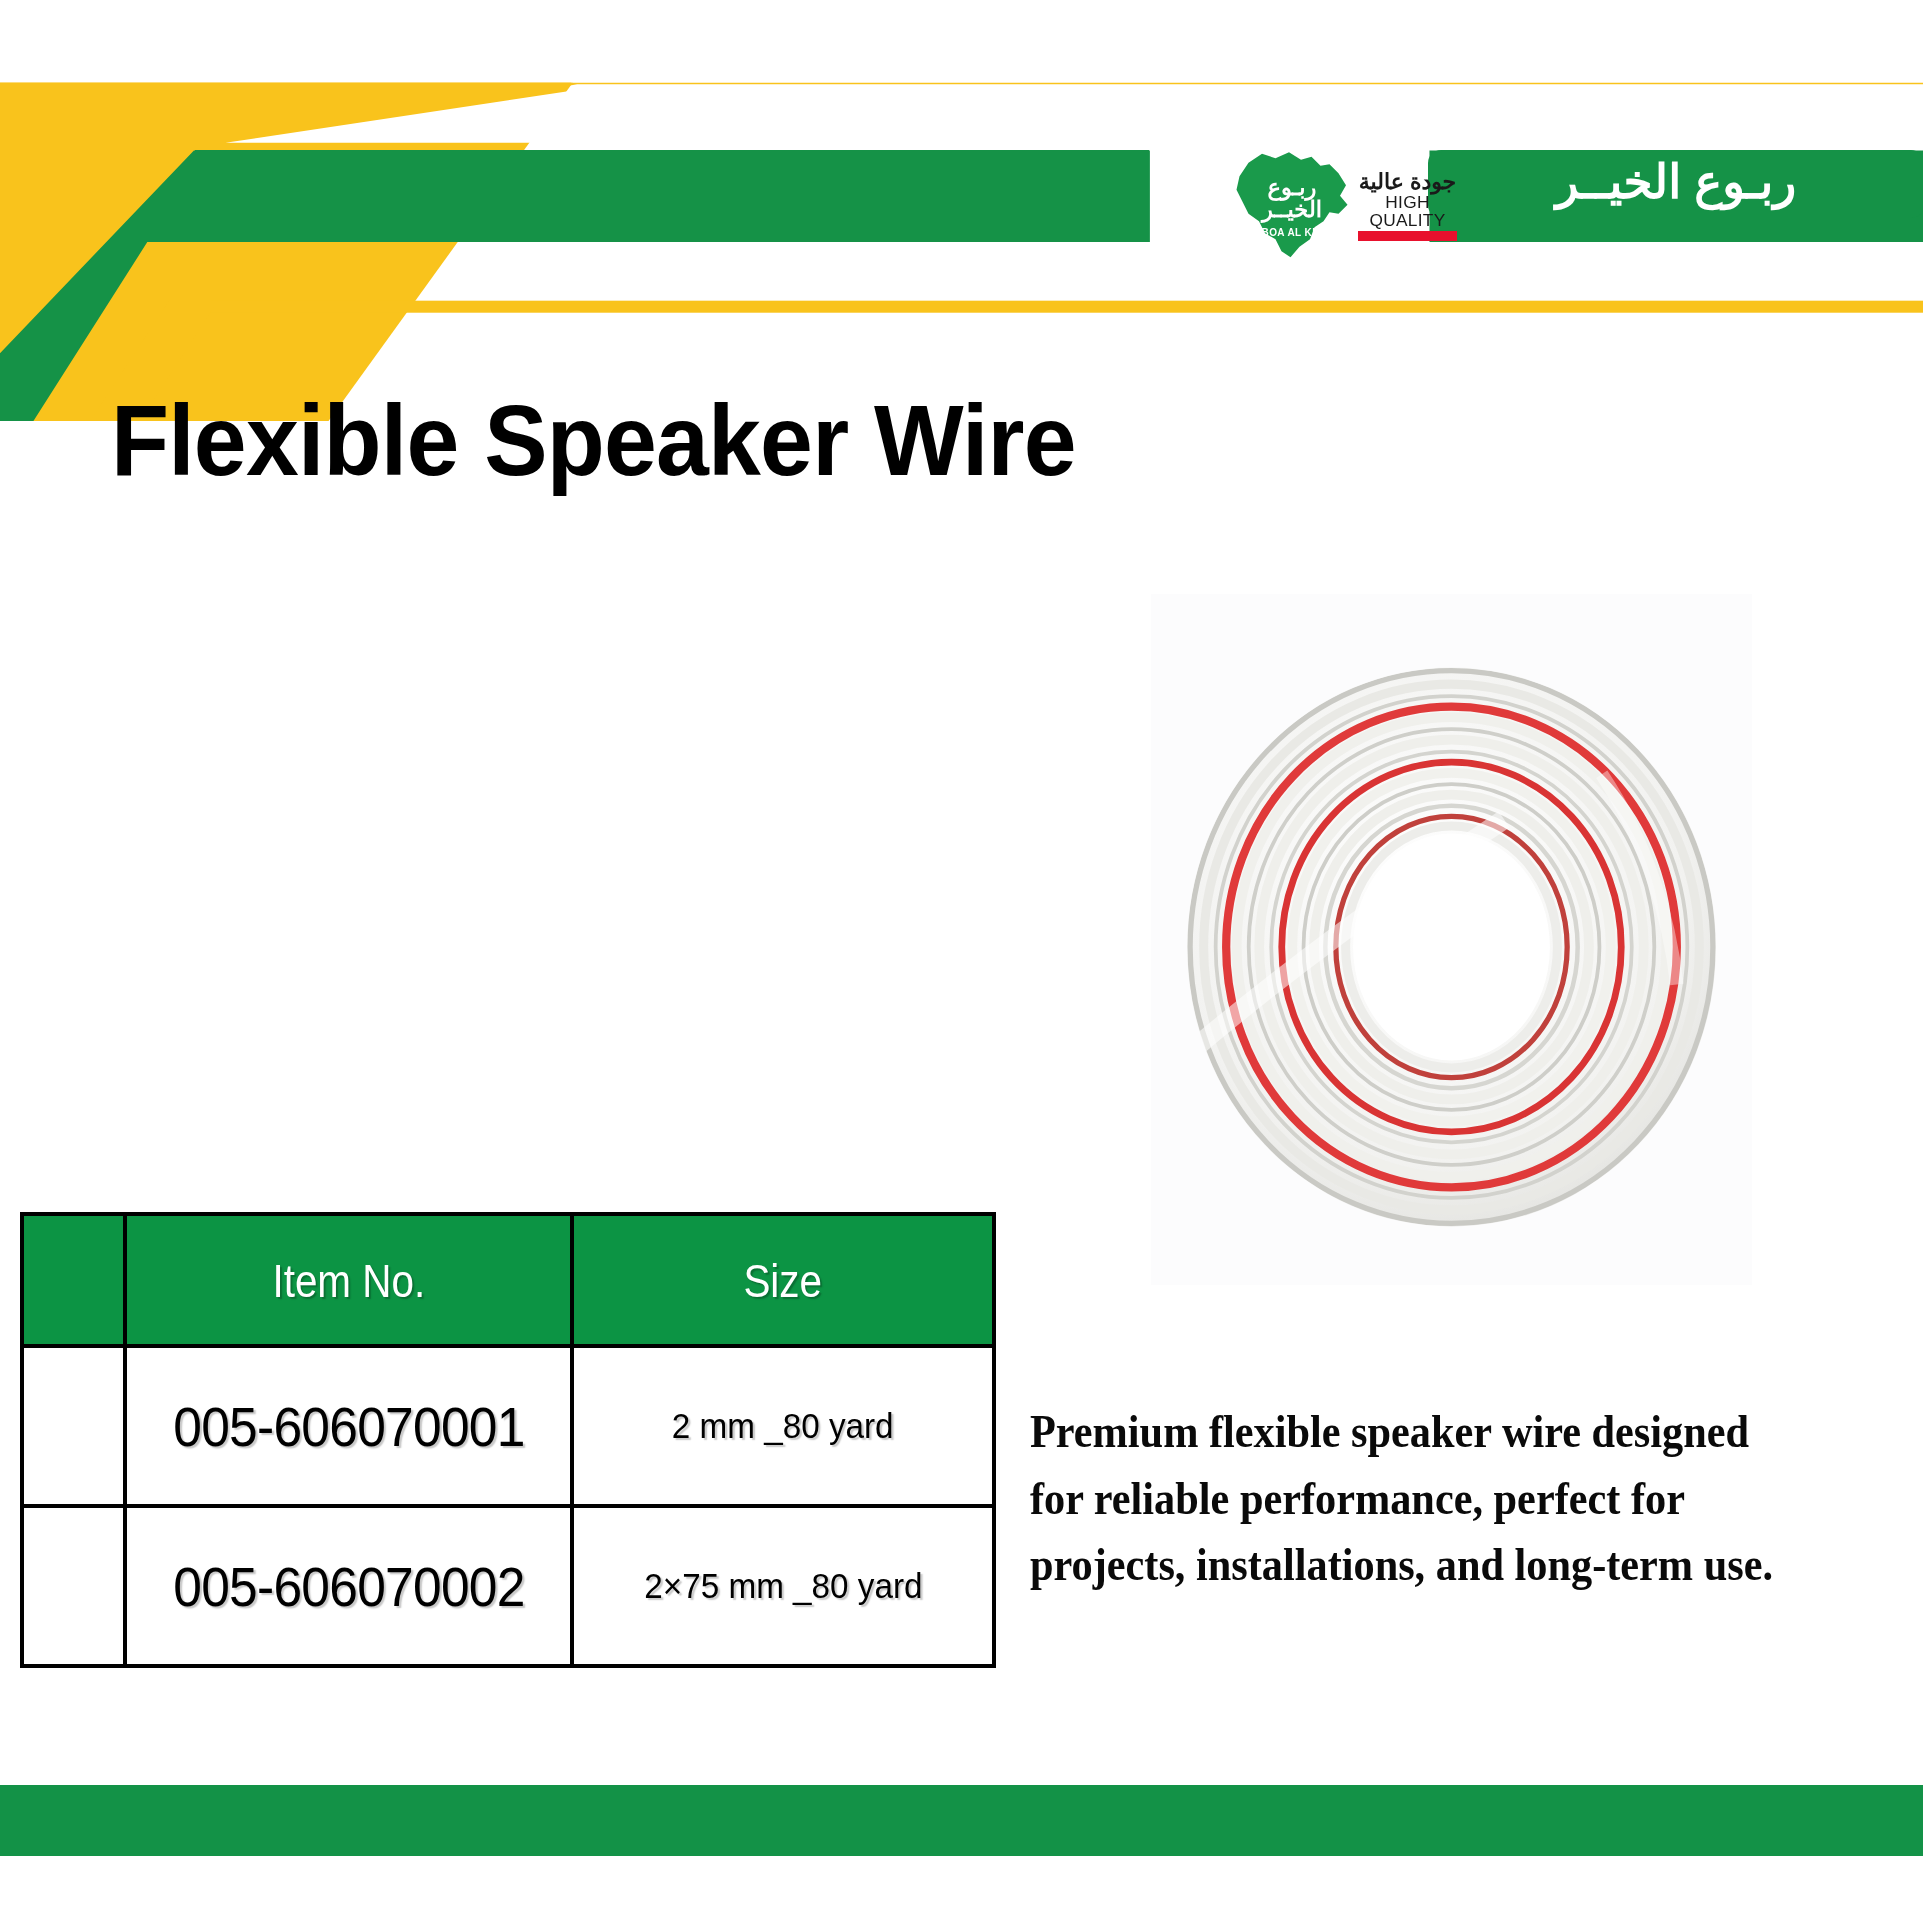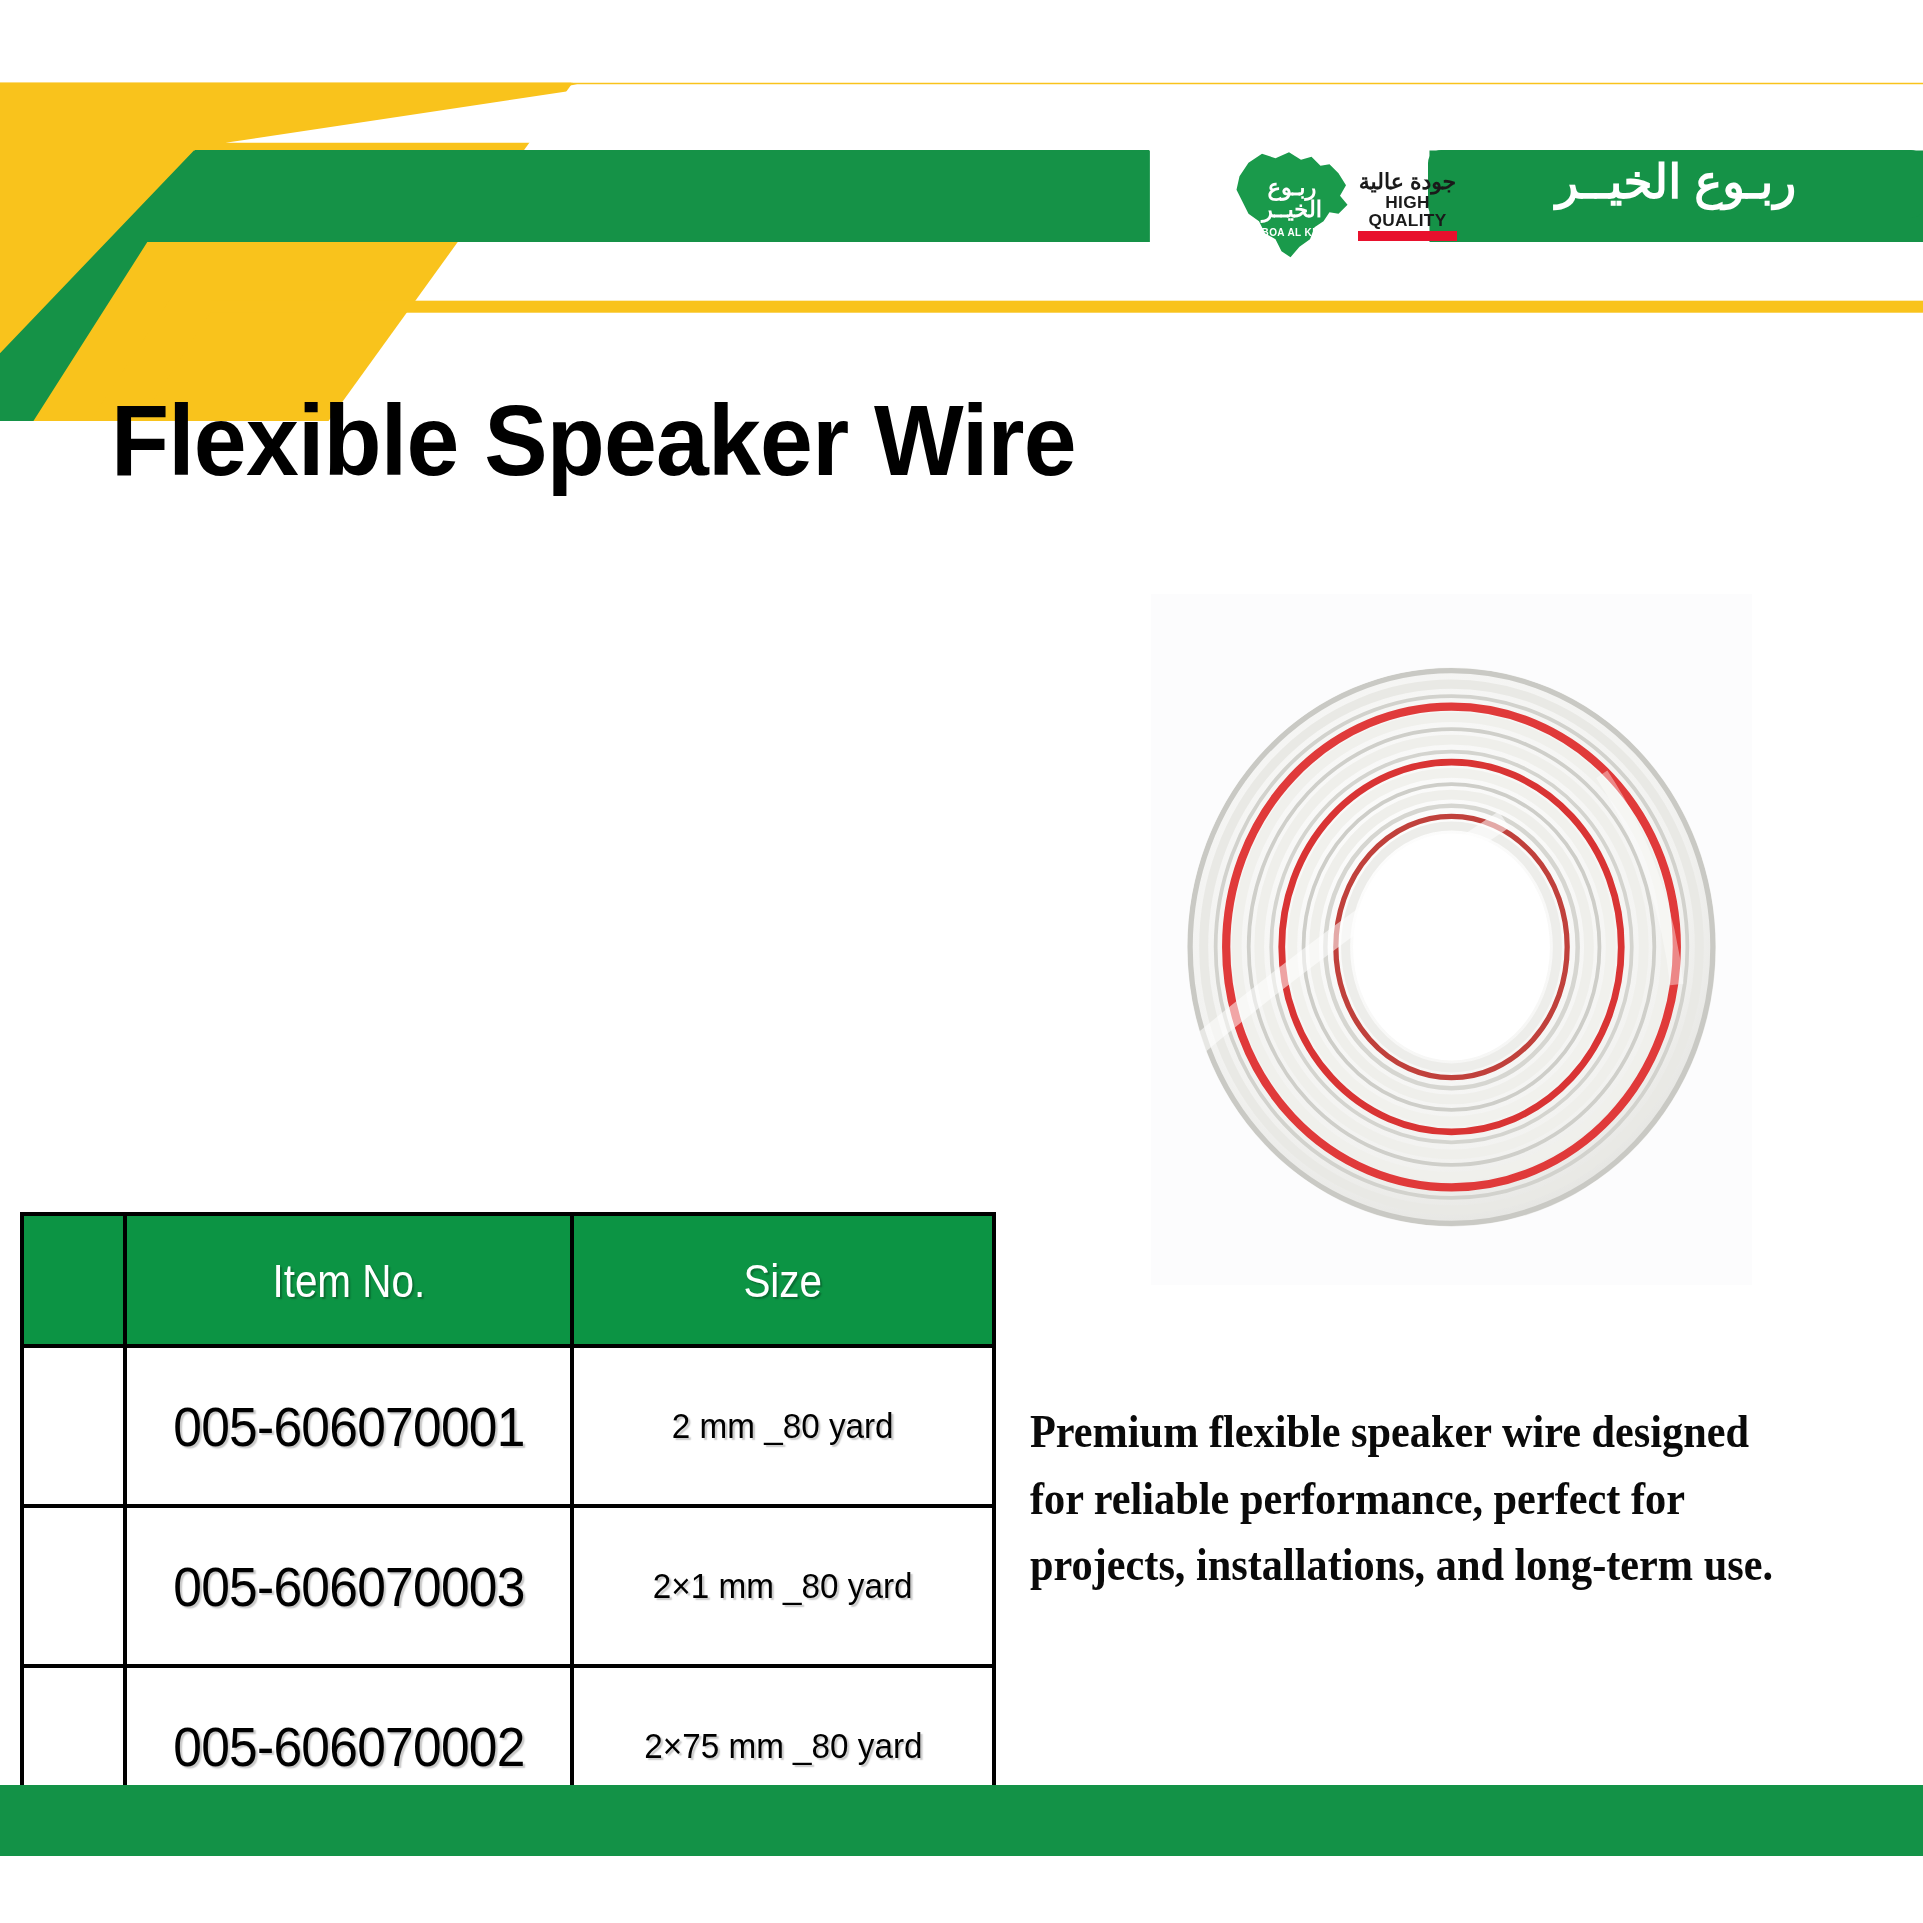--- a/index.html
+++ b/index.html
@@ -95,21 +95,21 @@
   .logo-hq-ar {
     color: #1a1a1a;
     font-size: 22px;
     font-weight: bold;
     direction: rtl;
     line-height: 1.02;
   }
   .logo-hq-en {
     color: #1a1a1a;
     font-size: 17.3px;
-    font-weight: bold;
+    font-weight: normal;
     letter-spacing: 0.3px;
     line-height: 1.05;
   }
   .logo-hq-bar {
     margin: 1.5px auto 0;
     width: 99px; height: 9.8px;
     background: #e8112d;
   }
 
   
@@ -384,31 +384,20 @@
         </td>
         <td>
           <span class="cell-size">2 mm _80 yard</span>
         </td>
       </tr>
       <tr>
         <td>
           <span></span>
         </td>
         <td>
-          <span class="cell-item">005-606070003</span>
-        </td>
-        <td>
-          <span class="cell-size">2×1 mm _80 yard</span>
-        </td>
-      </tr>
-      <tr>
-        <td>
-          <span></span>
-        </td>
-        <td>
           <span class="cell-item">005-606070002</span>
         </td>
         <td>
           <span class="cell-size">2×75 mm _80 yard</span>
         </td>
       </tr>
     </tbody>
   </table>
 
   <div class="description">Premium flexible speaker wire designed for reliable performance, perfect for projects, installations, and long-term use.</div>

